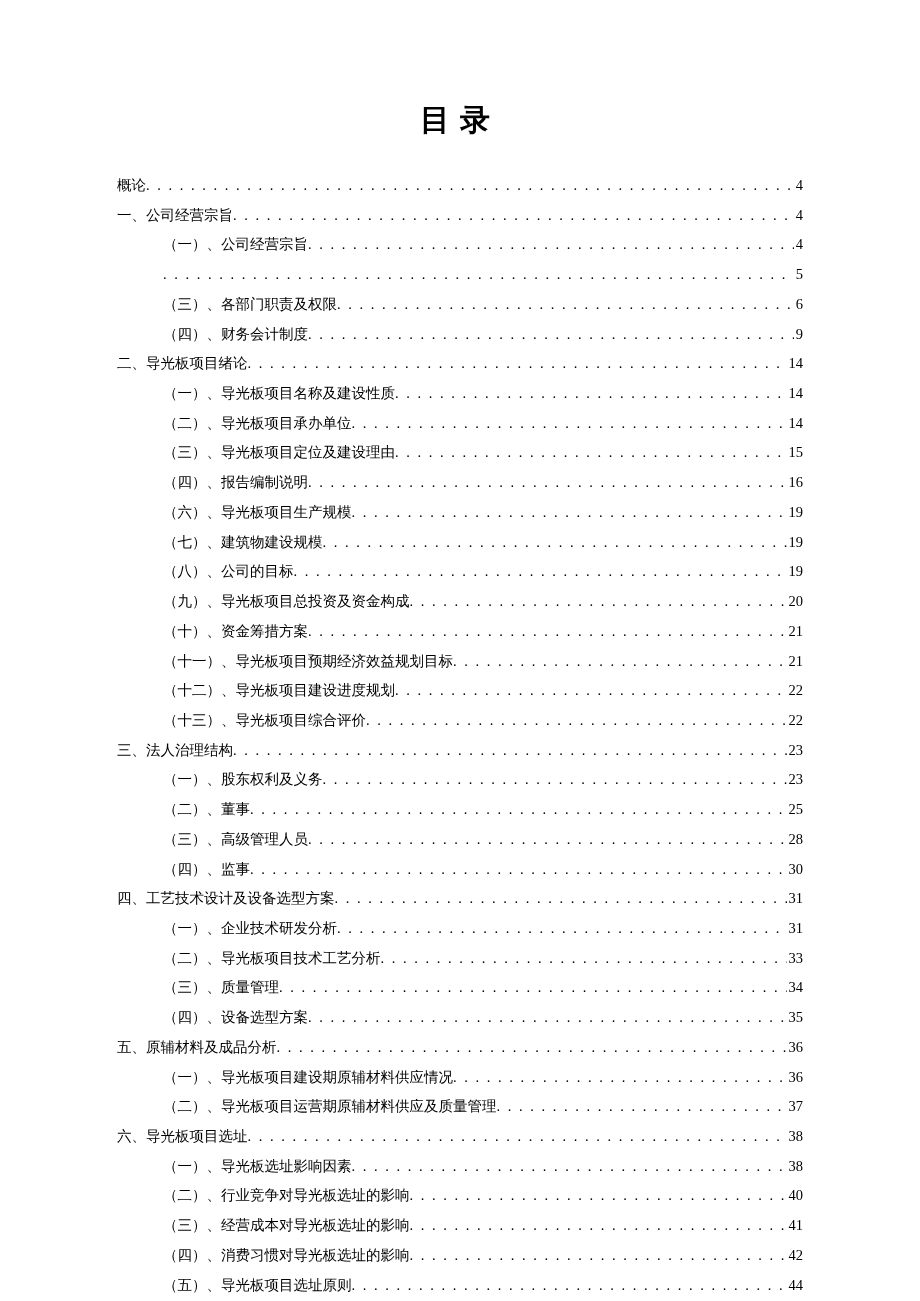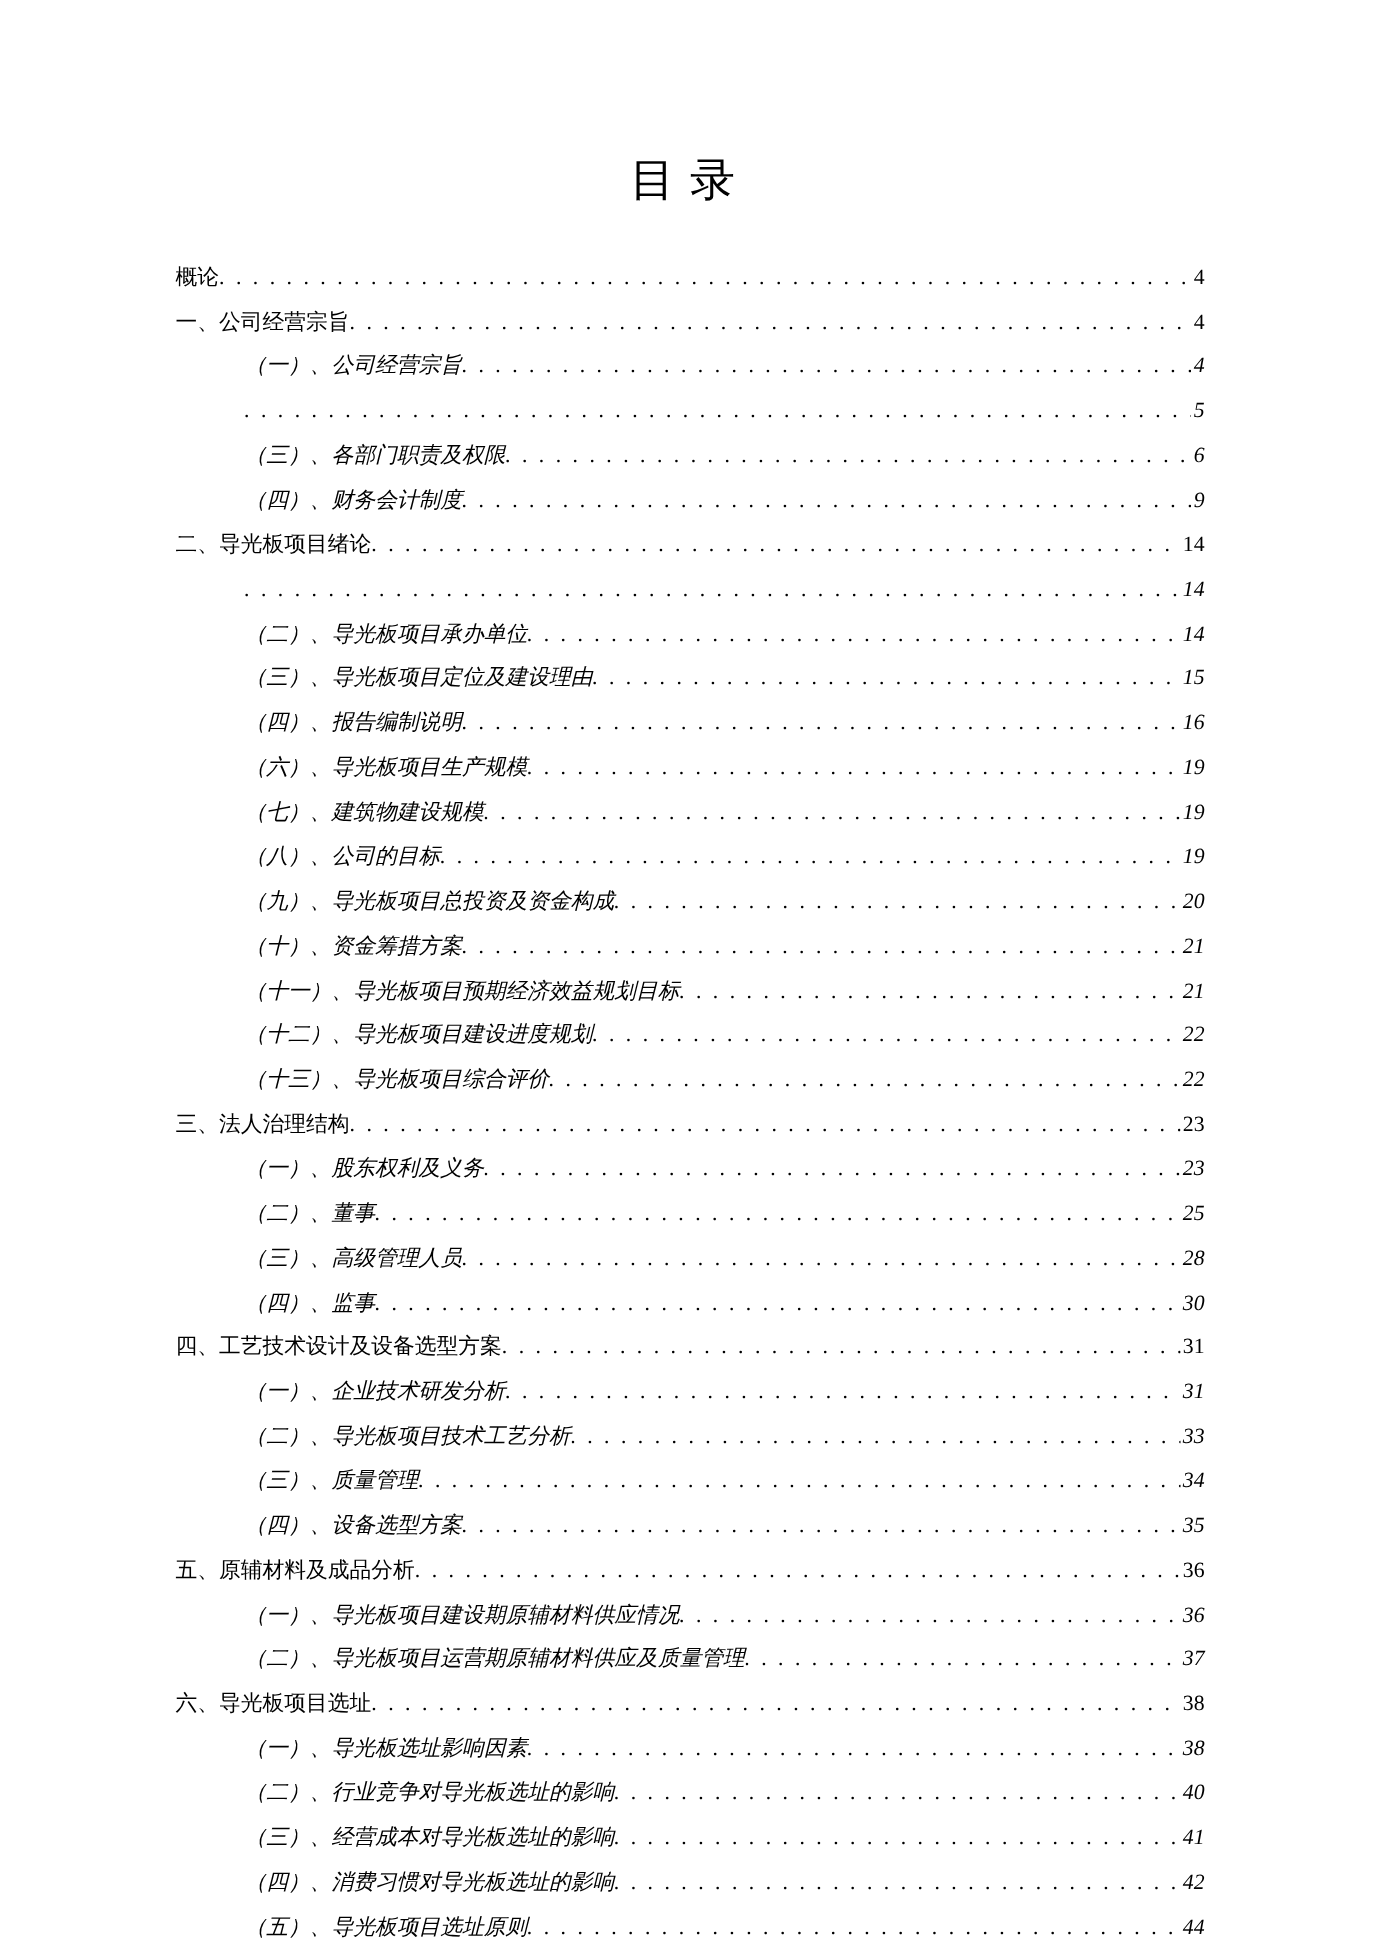--- a/index.html
+++ b/index.html
@@ -9,34 +9,34 @@
       width: 920px;
       height: 1301px;
       padding: 100px 117px 50px 117px;
       color: #000;
     }
     .title {
       text-align: center;
       font-size: 30px;
       letter-spacing: 10px;
       margin-bottom: 30px;
-      font-weight: normal;
+      font-weight: bold;
     }
     .toc {
       font-size: 14.5px;
     }
     .toc-row {
       display: flex;
       align-items: baseline;
       line-height: 2.05;
       white-space: nowrap;
     }
     .toc-row.level-0 { padding-left: 0; }
     .toc-row.level-1 { padding-left: 0; }
-    .toc-row.level-2 { padding-left: 46px; font-style: italic; }
+    .toc-row.level-2 { padding-left: 46px; }
     .toc-label { flex: 0 0 auto; text-align: center; }
     .toc-dots {
       flex: 1 1 auto;
       overflow: hidden;
       letter-spacing: 2px;
       color: #000;
     }
     .toc-dots::after {
       content: ". . . . . . . . . . . . . . . . . . . . . . . . . . . . . . . . . . . . . . . . . . . . . . . . . . . . . . . . . . . . . . . . . . . . . . . . . . . . . . . . . . . . . . . . . . . . . . . . . . . . . . . . . . . . . . . . . . . . . . . . . . . . . . . . . . . . . . . . . . . . . . . . . . . . . . . . . . . . . . . . . . . . . .";
     }
@@ -80,20 +80,21 @@
       <span class="toc-label">（四）、财务会计制度</span>
       <span class="toc-dots"></span>
       <span class="toc-page">9</span>
     </div>
     <div class="toc-row level-1">
       <span class="toc-label">二、导光板项目绪论</span>
       <span class="toc-dots"></span>
       <span class="toc-page">14</span>
     </div>
     <div class="toc-row level-2">
+      <span class="toc-label">（一）、导光板项目名称及建设性质</span>
       <span class="toc-dots"></span>
       <span class="toc-page">14</span>
     </div>
     <div class="toc-row level-2">
       <span class="toc-label">（二）、导光板项目承办单位</span>
       <span class="toc-dots"></span>
       <span class="toc-page">14</span>
     </div>
     <div class="toc-row level-2">
       <span class="toc-label">（三）、导光板项目定位及建设理由</span>

